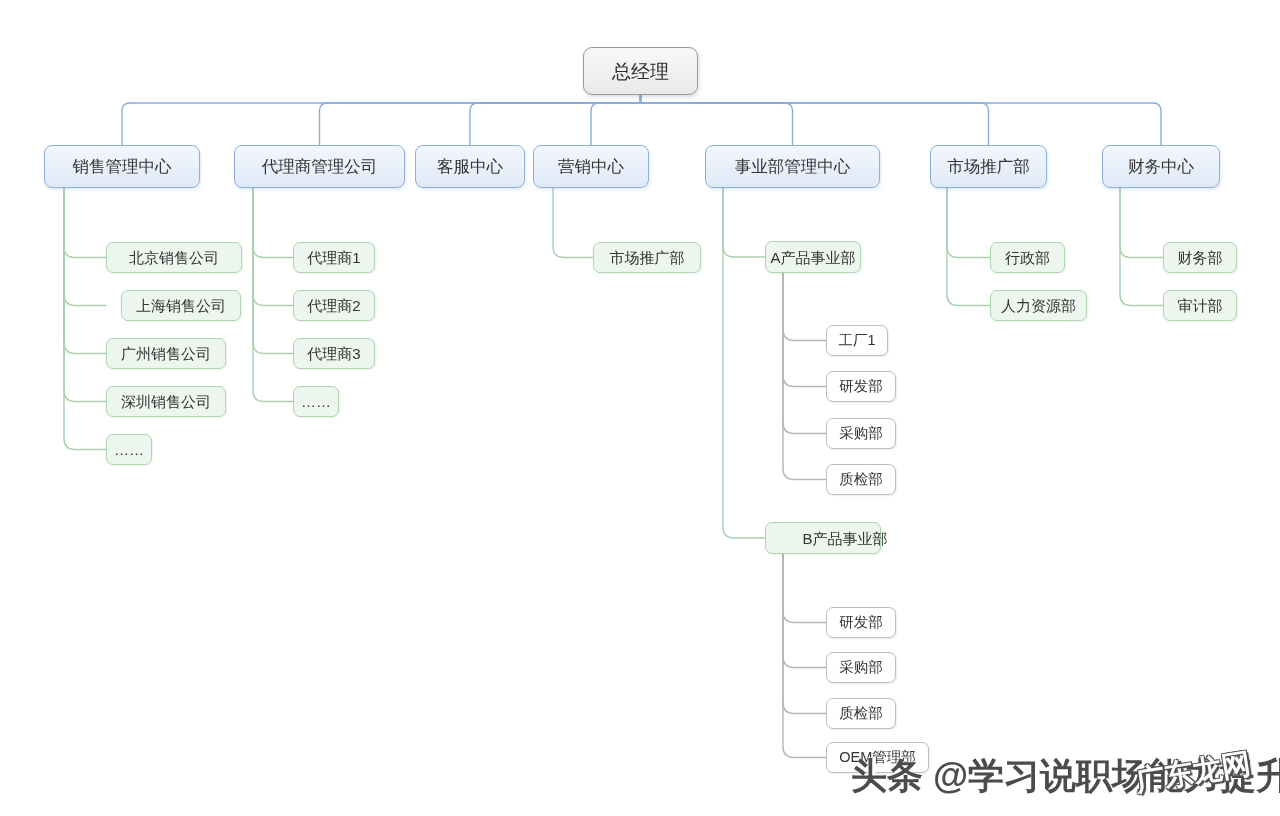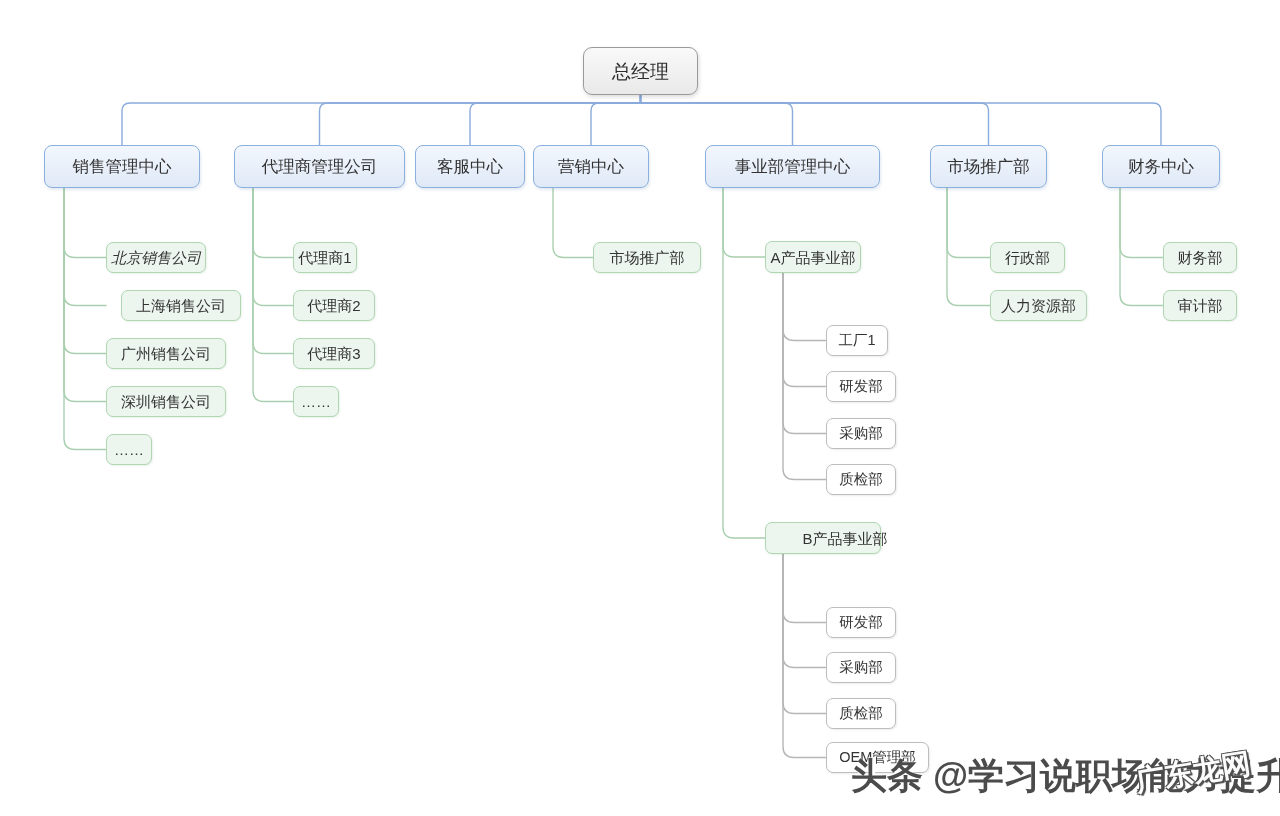--- a/index.html
+++ b/index.html
@@ -89,26 +89,26 @@
   <div class="wm-main">头条 @学习说职场能力提升</div>
   <div class="wm-overlay">广东龙网</div>
 <div class="node node-root" style="left: 583px; top: 47px; width: 115px; height: 48px;">总经理</div>
     <div class="node node-blue" style="left: 44px; top: 145px; width: 156px; height: 43px;">销售管理中心</div>
     <div class="node node-blue" style="left: 234px; top: 145px; width: 171px; height: 43px;">代理商管理公司</div>
     <div class="node node-blue" style="left: 415px; top: 145px; width: 110px; height: 43px;">客服中心</div>
     <div class="node node-blue" style="left: 533px; top: 145px; width: 116px; height: 43px;">营销中心</div>
     <div class="node node-blue" style="left: 705px; top: 145px; width: 175px; height: 43px;">事业部管理中心</div>
     <div class="node node-blue" style="left: 930px; top: 145px; width: 117px; height: 43px;">市场推广部</div>
     <div class="node node-blue" style="left: 1102px; top: 145px; width: 118px; height: 43px;">财务中心</div>
-    <div class="node node-green" style="left: 106px; top: 242px; width: 100px; height: 31px; font-style: italic;">北京销售公司</div>
+    <div class="node node-green" style="left: 106px; top: 242px; width: 136px; height: 31px;">北京销售公司</div>
     <div class="node node-green" style="left: 121px; top: 290px; width: 120px; height: 31px;">上海销售公司</div>
     <div class="node node-green" style="left: 106px; top: 338px; width: 120px; height: 31px;">广州销售公司</div>
     <div class="node node-green" style="left: 106px; top: 386px; width: 120px; height: 31px;">深圳销售公司</div>
     <div class="node node-green" style="left: 106px; top: 434px; width: 46px; height: 31px;">……</div>
-    <div class="node node-green" style="left: 293px; top: 242px; width: 64px; height: 31px;">代理商1</div>
+    <div class="node node-green" style="left: 293px; top: 242px; width: 82px; height: 31px;">代理商1</div>
     <div class="node node-green" style="left: 293px; top: 290px; width: 82px; height: 31px;">代理商2</div>
     <div class="node node-green" style="left: 293px; top: 338px; width: 82px; height: 31px;">代理商3</div>
     <div class="node node-green" style="left: 293px; top: 386px; width: 46px; height: 31px;">……</div>
     <div class="node node-green" style="left: 593px; top: 242px; width: 108px; height: 31px;">市场推广部</div>
     <div class="node node-green" style="left: 765px; top: 241px; width: 96px; height: 32px;">A产品事业部</div>
     <div class="node node-green" style="left: 765px; top: 522px; width: 116px; height: 32px; padding-left: 44px;">B产品事业部</div>
     <div class="node node-green" style="left: 990px; top: 242px; width: 75px; height: 31px;">行政部</div>
     <div class="node node-green" style="left: 990px; top: 290px; width: 97px; height: 31px;">人力资源部</div>
     <div class="node node-green" style="left: 1163px; top: 242px; width: 74px; height: 31px;">财务部</div>
     <div class="node node-green" style="left: 1163px; top: 290px; width: 74px; height: 31px;">审计部</div>

